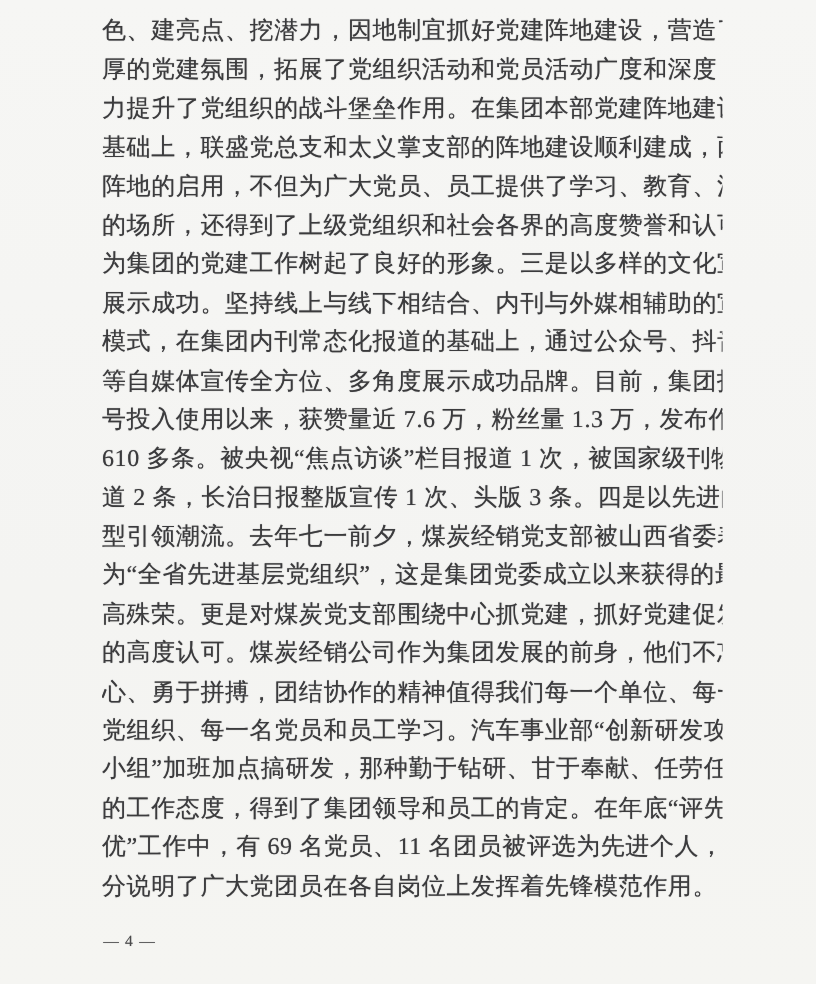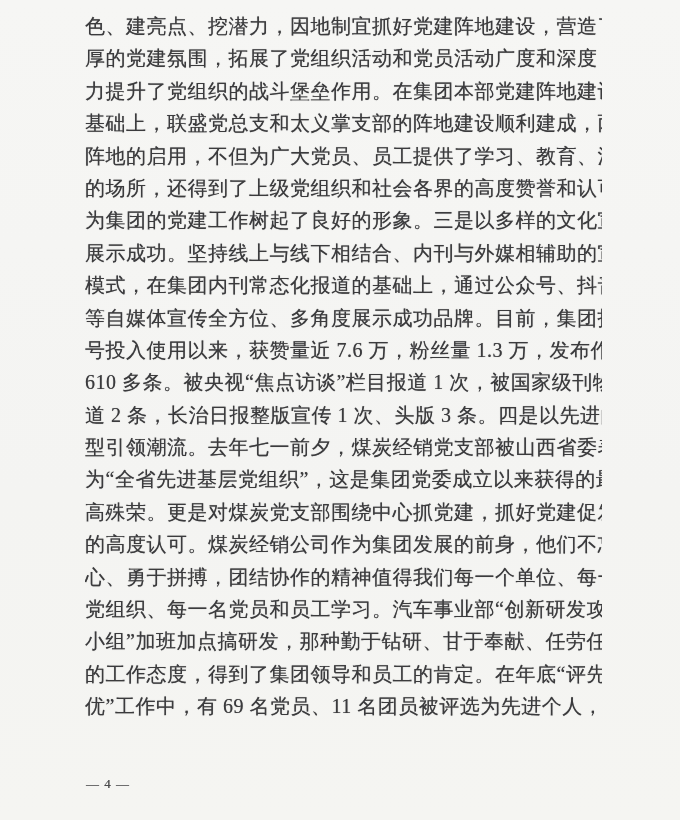--- a/index.html
+++ b/index.html
@@ -71,15 +71,16 @@
     <div class="line">道 2 条，长治日报整版宣传 1 次、头版 3 条。四是以先进的典</div>
     <div class="line">型引领潮流。去年七一前夕，煤炭经销党支部被山西省委表彰</div>
     <div class="line">为“全省先进基层党组织”，这是集团党委成立以来获得的最</div>
     <div class="line">高殊荣。更是对煤炭党支部围绕中心抓党建，抓好党建促发展</div>
     <div class="line">的高度认可。煤炭经销公司作为集团发展的前身，他们不忘初</div>
     <div class="line">心、勇于拼搏，团结协作的精神值得我们每一个单位、每一个</div>
     <div class="line">党组织、每一名党员和员工学习。汽车事业部“创新研发攻关</div>
     <div class="line">小组”加班加点搞研发，那种勤于钻研、甘于奉献、任劳任怨</div>
     <div class="line">的工作态度，得到了集团领导和员工的肯定。在年底“评先选</div>
     <div class="line">优”工作中，有 69 名党员、11 名团员被评选为先进个人，这充</div>
+    <div class="line last">分说明了广大党团员在各自岗位上发挥着先锋模范作用。</div>
   </div>
   <div class="footer">— 4 —</div>
 </div>
 
 </body></html>

